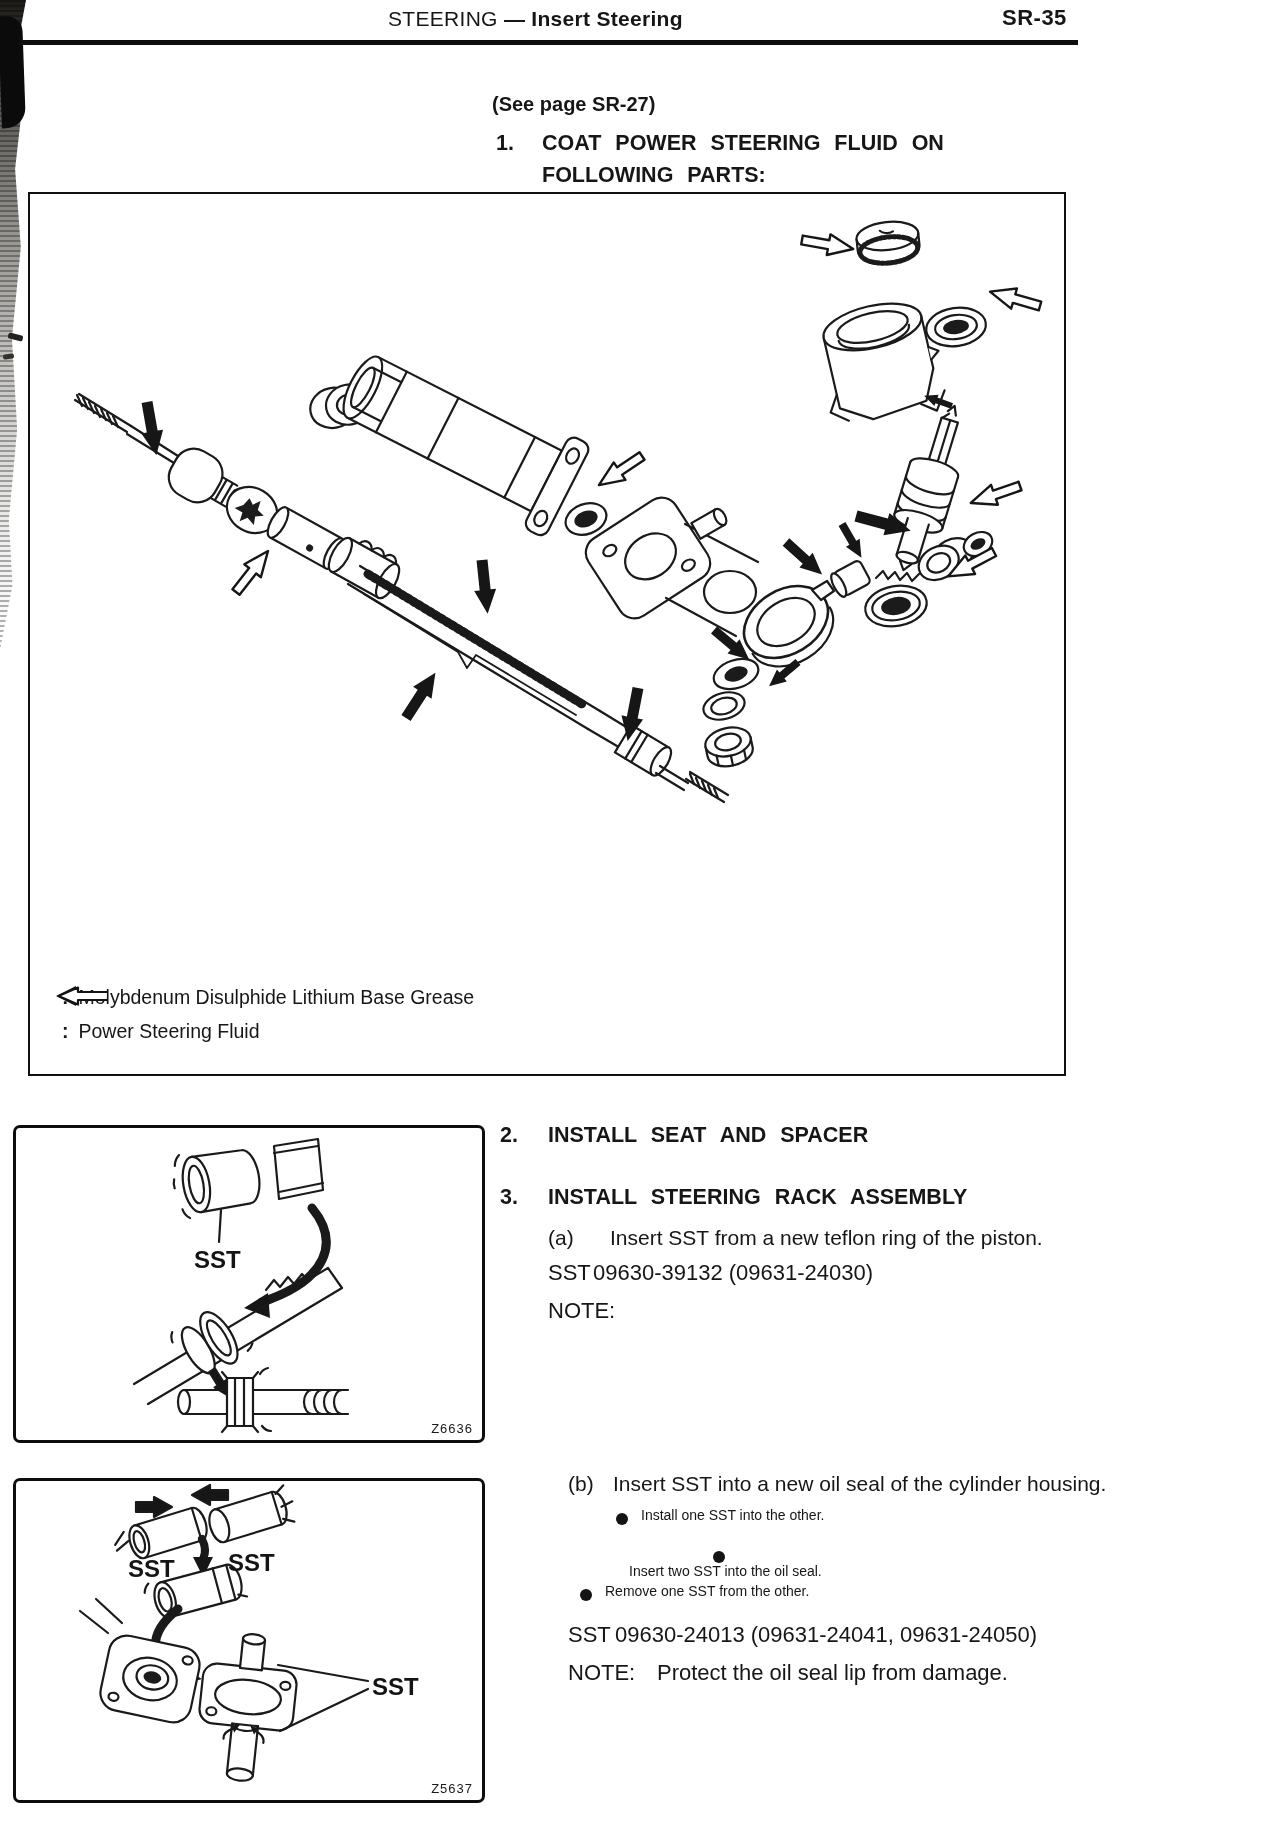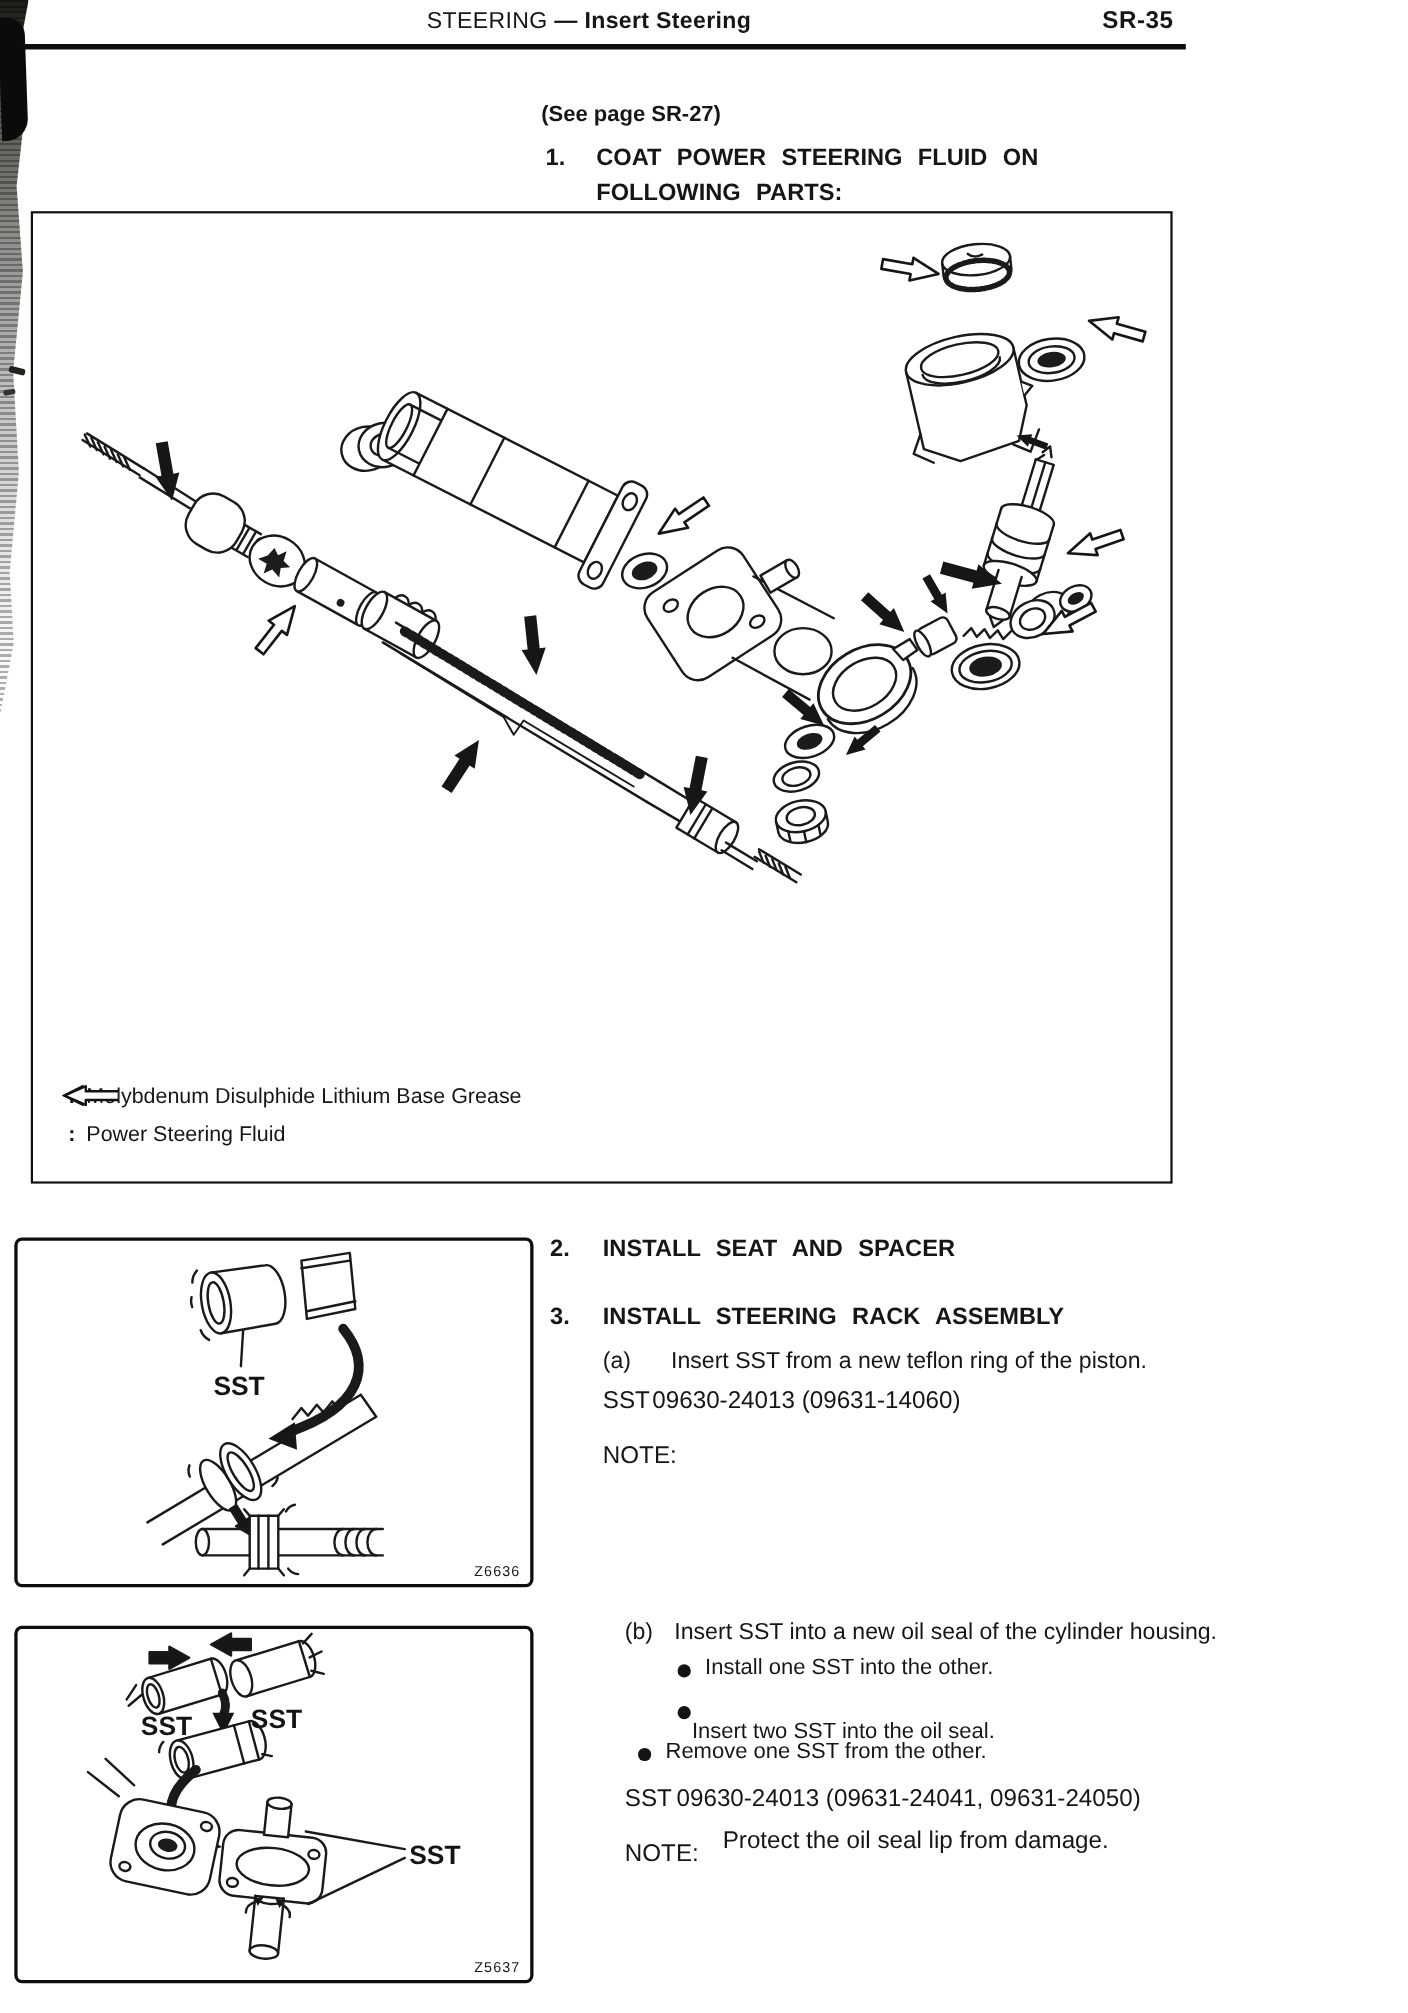--- a/index.html
+++ b/index.html
@@ -37,24 +37,24 @@
   .step2{left:500px;top:1119px;}
   .step3{left:500px;top:1181px;}
   .step .num2{width:48px;flex:none;word-spacing:0;}
   
   .brow{display:flex;font-size:21px;line-height:1.35;}
   .rowa{left:548px;top:1224px;width:560px;}
   .rowa .lbl{width:62px;flex:none;}
   .ssta{left:548px;top:1258px;font-size:22px;}
   .ssta .lbl{width:45px;flex:none;}
   .notea{left:548px;top:1296px;font-size:22px;}
-  .note-lbl{width:89px;flex:none;margin-top:12px;}
+  .note-lbl{width:89px;flex:none;}
   .rowb{left:568px;top:1470px;width:620px;}
   .rowb .lbl{width:45px;flex:none;}
-  .bullet-row{display:flex;font-size:20px;}
+  .bullet-row{display:flex;font-size:14px;align-items:center;}
   .bul1{left:616px;top:1505px;}
   .bul2{left:616px;top:1543px;flex-direction:column;}
   .bul3{left:580px;top:1581px;}
   .bullet{width:12px;height:12px;border-radius:50%;background:#141414;margin-top:8px;flex:none;}
   .bullet-row .btxt{margin-left:13px;}
   .sstb{left:568px;top:1620px;font-size:22px;}
   .sstb .lbl{width:47px;flex:none;}
   .noteb{left:568px;top:1658px;font-size:22px;}
   
   .mainfig{left:28px;top:192px;width:1038px;height:884px;border:2.5px solid #101010;box-sizing:border-box;}
@@ -450,21 +450,21 @@
     <span>INSTALL STEERING RACK ASSEMBLY</span>
   </div>
 
   <div class="abs brow rowa">
     <span class="lbl">(a)</span>
     <span>Insert SST from a new teflon ring of the piston.</span>
   </div>
 
   <div class="abs brow ssta">
     <span class="lbl">SST</span>
-    <span>09630-24013 (09631-14060)</span>
+    <span>09630-39132 (09631-24030)</span>
   </div>
 
   <div class="abs brow notea">
     <span class="note-lbl">NOTE:</span>
   </div>
 
   <div class="abs brow rowb">
     <span class="lbl">(b)</span>
     <span>Insert SST into a new oil seal of the cylinder housing.</span>
   </div>

